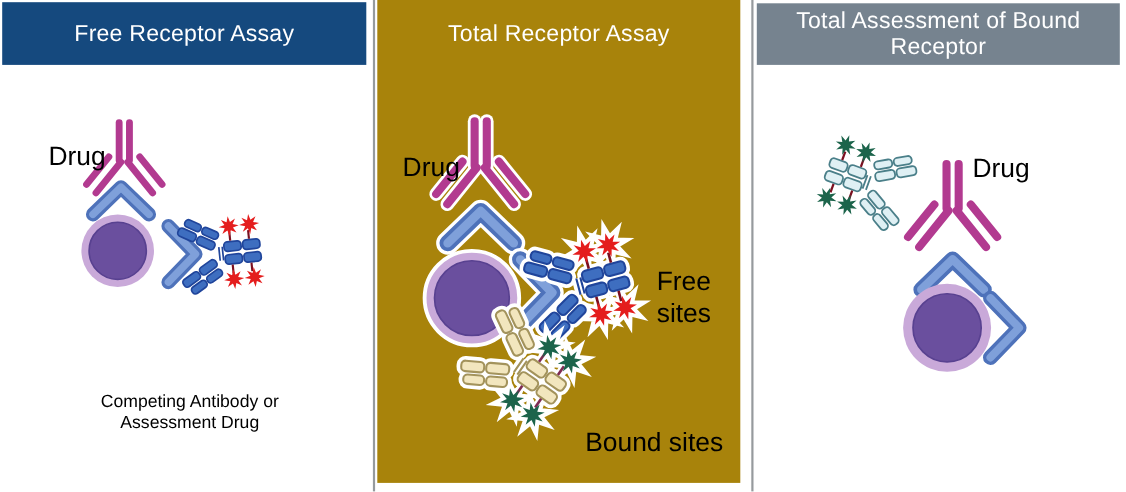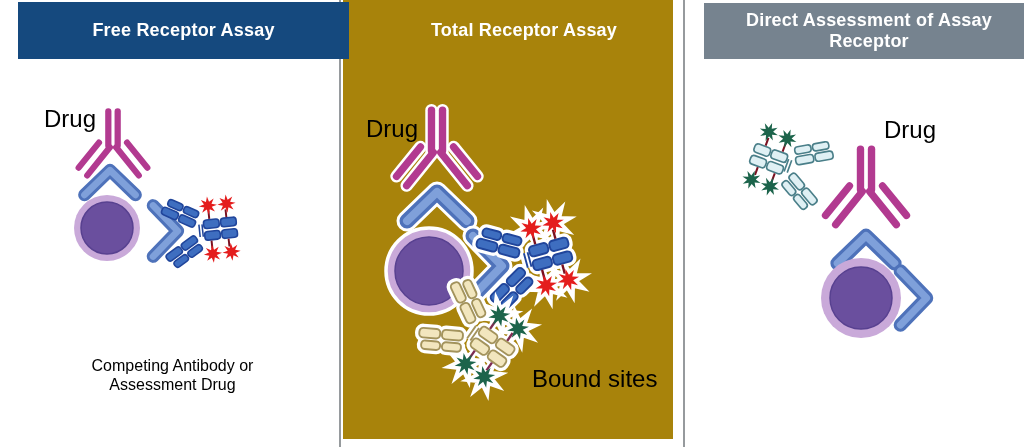--- a/index.html
+++ b/index.html
@@ -1,29 +1,29 @@
 <!DOCTYPE html>
 <html style="--header-blue: #15497E; --header-gray: #76838F; --panel-gold: #A8830B; --separator-gray: #969A9D; --magenta: #B23A90; --receptor-light: #7FA0DA; --receptor-dark: #4E72BA; --cell-outer: #C9A9D9; --cell-inner: #6A4F9E; --ab-blue: #3E6EC0; --ab-blue-dark: #20459B; --star-red: #E41D1D; --conn-red: #7A1020; --cream: #F2E6BE; --cream-dark: #A3935C; --star-green: #1C644B; --conn-plum: #7E2B52; --pale-blue: #DFF0F4; --pale-blue-dark: #4A7F89; --text-black: #000000; --title-white: #FFFFFF;"><head>
 <meta charset="utf-8">
 <style>
   html,body{margin:0;padding:0;background:#ffffff;}
   .stage{position:relative;width:1024px;height:447px;background:#ffffff;
          font-family:"Liberation Sans",sans-serif;overflow:hidden;}
   .sep{position:absolute;top:0;width:2px;height:447px;background:var(--separator-gray);}
   .panel-gold{position:absolute;left:343px;top:0;width:330px;height:439px;background:var(--panel-gold);}
   .hdr{position:absolute;display:flex;align-items:center;justify-content:center;
-       color:var(--title-white);font-weight:bold;font-size:18px;letter-spacing:.2px;text-align:center;margin-left:16px;}
+       color:var(--title-white);font-weight:normal;font-size:21px;letter-spacing:.2px;text-align:center;}
   .hdr-free{left:2px;top:2px;width:331px;height:57px;background:var(--header-blue);}
   .hdr-total{left:343px;top:2px;width:330px;height:57px;background:transparent;}
   .hdr-bound{left:688px;top:3px;width:330px;height:56px;background:var(--header-gray);}
   .whitebox{position:absolute;background:#ffffff;}
   .wb-left{left:58px;top:68px;width:229px;height:222px;}
   .wb-right{left:722px;top:102px;width:251px;height:275px;}
   .art{position:absolute;left:0;top:0;}
-  .label{position:absolute;color:var(--text-black);font-size:24px;line-height:1.2;white-space:nowrap;}
+  .label{position:absolute;color:var(--text-black);font-size:24px;line-height:1.2;white-space:nowrap;margin-top:24px;}
   .caption{position:absolute;left:30px;top:357px;width:285px;text-align:center;
            color:var(--text-black);font-size:16px;line-height:1.18;}
 
   
   .igg{stroke-linecap:round;stroke-linejoin:round;}
   #igg-paths path{fill:none;}
   .igg-halo{stroke:#ffffff;stroke-width:13.5;}
   .igg-main{stroke:var(--magenta);stroke-width:8;}
   #chev-path{fill:none;}
   .chev{stroke-linecap:round;stroke-linejoin:round;}
@@ -173,29 +173,33 @@
     </g>
   </svg>
 
   <div class="hdr hdr-free">
     <span>Free Receptor Assay</span>
   </div>
   <div class="hdr hdr-total">
     <span>Total Receptor Assay</span>
   </div>
   <div class="hdr hdr-bound">
-    <span>Direct Assessment of Assay Receptor</span>
+    <span>Total Assessment of Bound Receptor</span>
   </div>
 
   <div class="label" style="left:44px;top:105px">Drug</div>
 
   <div class="caption">
     <div>Competing Antibody or</div>
     <div>Assessment Drug</div>
   </div>
 
   <div class="label" style="left:366px;top:115px">Drug</div>
 
+  <div class="label" style="left:597px;top:219px">
+    <div>Free</div>
+    <div>sites</div>
+  </div>
 
   <div class="label" style="left:532px;top:365px">Bound sites</div>
 
   <div class="label" style="left:884px;top:116px">Drug</div>
 </div>
 
 </body></html>

